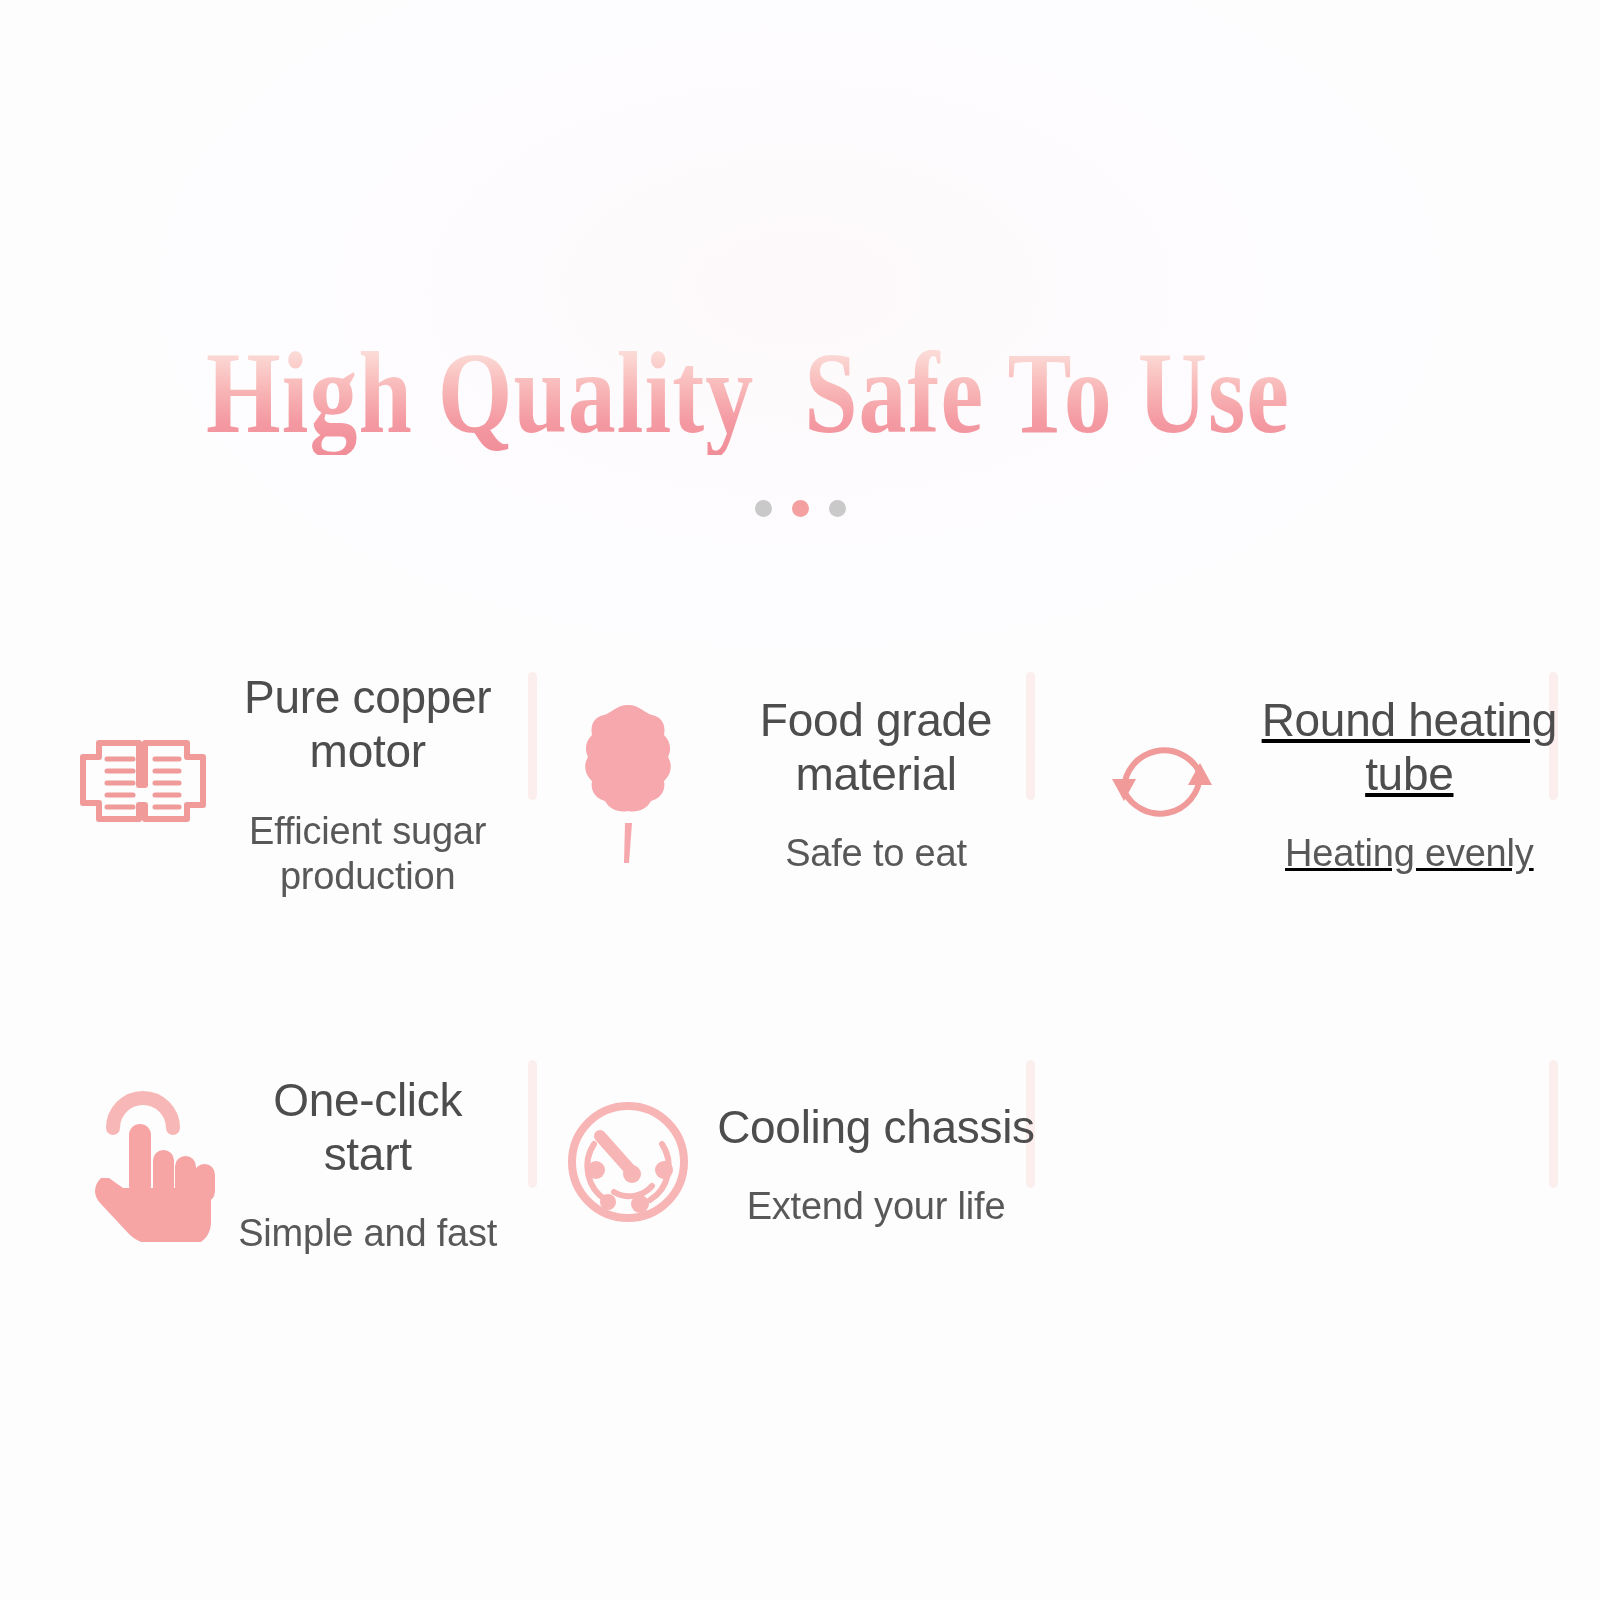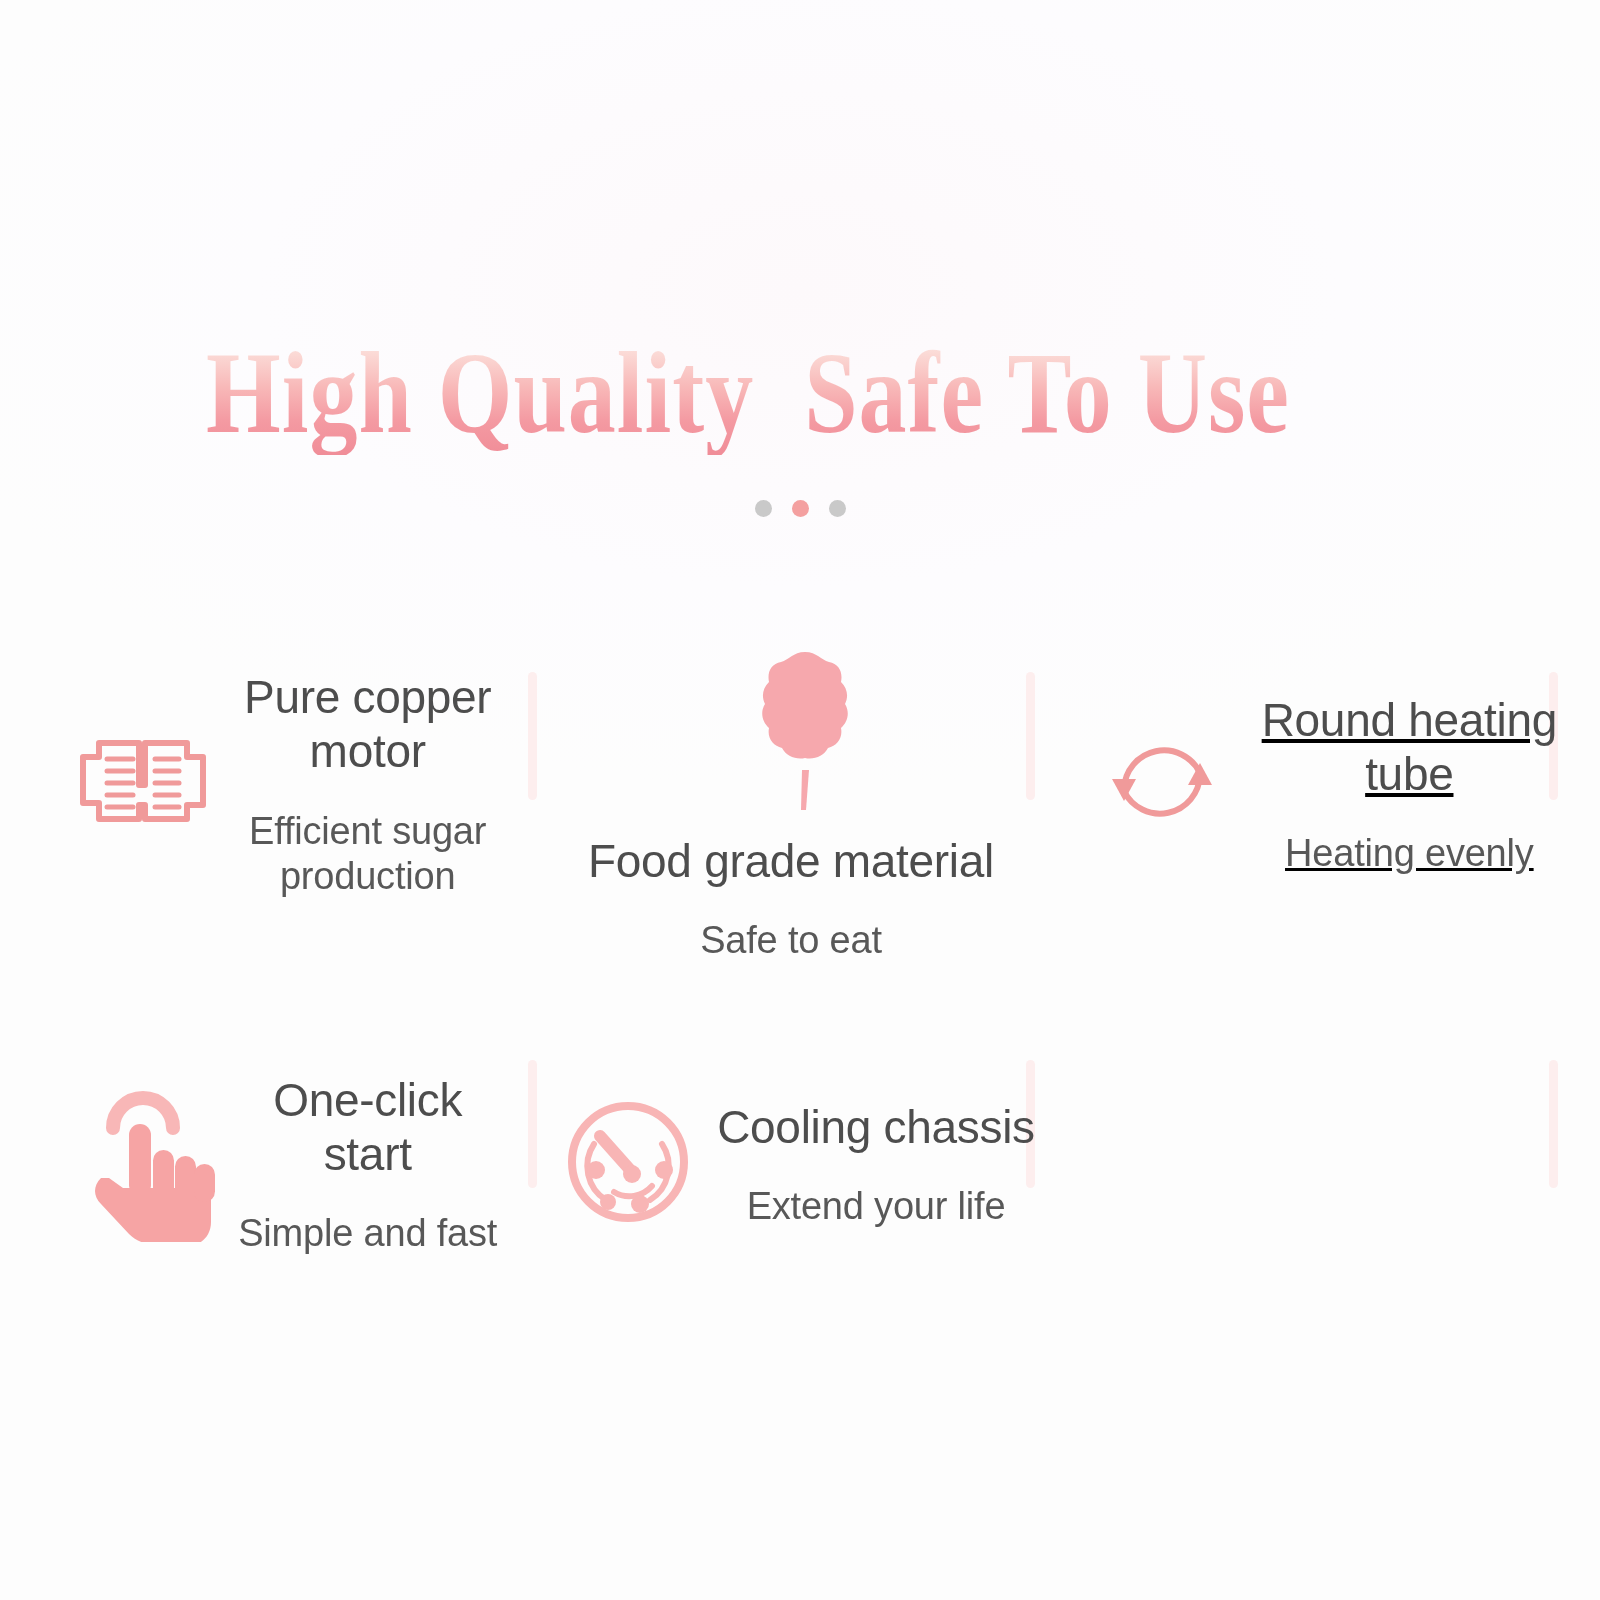--- a/index.html
+++ b/index.html
@@ -129,21 +129,21 @@
   }
   .divider.d1 { left: 528px;  top: 672px; }
   .divider.d2 { left: 1026px; top: 672px; }
   .divider.d3 { left: 1549px; top: 672px; }
   .divider.d4 { left: 528px;  top: 1060px; }
   .divider.d5 { left: 1026px; top: 1060px; }
   .divider.d6 { left: 1549px; top: 1060px; }
 
   
   .c1 { padding-left: 60px; }
-  .c2 { padding-left: 10px; flex-direction: column; }
+  .c2 { padding-left: 10px; }
   .c3 { padding-left: 10px; text-decoration: underline; }
   .c4 { padding-left: 60px; }
   .c5 { padding-left: 10px; }
   .c6 { padding-left: 10px; }
 </style>
 </head>
 <body>
 
 <div class="page">
 

